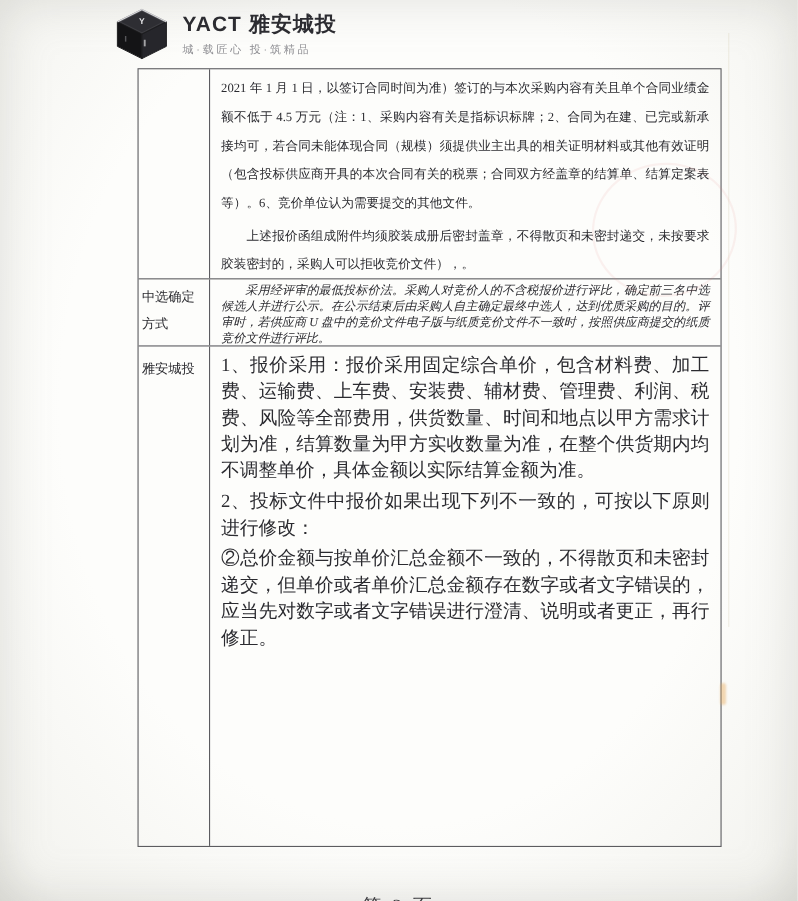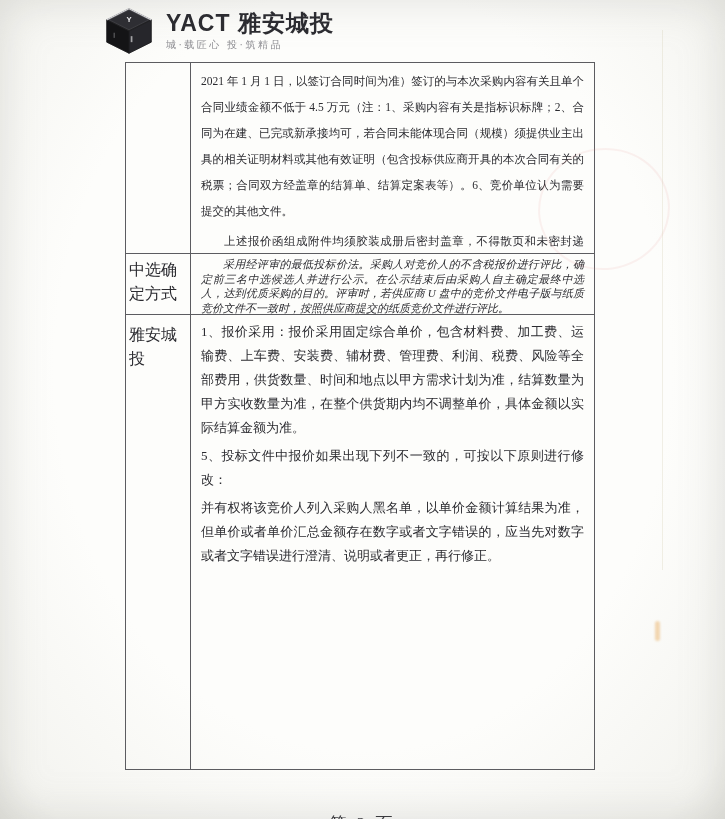--- a/index.html
+++ b/index.html
@@ -28,74 +28,74 @@
     align-items: flex-start;
   }
   .cube {
     width: 52px;
     height: 48px;
     margin-right: 11px;
   }
   .brand-text-block { padding-top: 5px; }
   .brand-name {
     font-family: "Liberation Sans", "DejaVu Sans", sans-serif;
-    font-size: 23px;
+    font-size: 19px;
     font-weight: bold;
     color: #2c2c31;
     letter-spacing: 1px;
     line-height: 22px;
   }
   .brand-tagline {
     font-family: "Liberation Sans", "DejaVu Sans", sans-serif;
     font-size: 10px;
     color: #8d8d92;
     letter-spacing: 2.5px;
     margin-top: 4px;
   }
   
   .doc-table {
     position: absolute;
     left: 125px;
     top: 62px;
-    width: 470px;
+    width: 531px;
     box-sizing: border-box;
     border: 1px solid #5c5c60;
     background: transparent;
     color: #2b2b30;
   }
   .t-row {
     display: flex;
     box-sizing: border-box;
     border-top: 1px solid #5c5c60;
   }
   .t-row:first-child { border-top: none; }
   .t-label {
     box-sizing: border-box;
     width: 65px;
     flex: 0 0 65px;
     border-right: 1px solid #5c5c60;
     padding: 6px 2px 0 3px;
-    font-size: 16px;
+    font-size: 12px;
     line-height: 24px;
     color: #2b2b30;
   }
   .t-content {
     box-sizing: border-box;
     flex: 1;
     padding: 5px 10px 0 10px;
     overflow: hidden;
     text-align: justify;
   }
   .row-1 { height: 190px; }
   .row-2 { height: 61px; }
   .row-3 { height: 455px; }
   .row-1 .t-content { font-size: 11.5px; line-height: 26px; }
   .row-2 .t-content { font-size: 11px; line-height: 14.5px; padding-top: 3px; font-style: italic; }
   .row-2 .t-label  { padding-top: 4px; }
-  .row-3 .t-content { font-size: 13px; line-height: 24px; }
+  .row-3 .t-content { font-size: 17px; line-height: 24px; }
   .row-3 .t-label  { padding-top: 8px; }
   .t-content p { margin: 0 0 4px 0; }
   .t-content p.indent { text-indent: 2em; }
   
   .page-footer {
     position: absolute;
     top: 784px;
     left: 0;
     width: 100%;
     text-align: center;
@@ -177,22 +177,22 @@
       <div class="t-label">中选确定方式</div>
       <div class="t-content">
         <p class="indent">采用经评审的最低投标价法。采购人对竞价人的不含税报价进行评比，确定前三名中选候选人并进行公示。在公示结束后由采购人自主确定最终中选人，达到优质采购的目的。评审时，若供应商 U 盘中的竞价文件电子版与纸质竞价文件不一致时，按照供应商提交的纸质竞价文件进行评比。</p>
       </div>
     </div>
 
     <div class="t-row row-3">
       <div class="t-label">雅安城投</div>
       <div class="t-content">
         <p>1、报价采用：报价采用固定综合单价，包含材料费、加工费、运输费、上车费、安装费、辅材费、管理费、利润、税费、风险等全部费用，供货数量、时间和地点以甲方需求计划为准，结算数量为甲方实收数量为准，在整个供货期内均不调整单价，具体金额以实际结算金额为准。</p>
-        <p>5、投标文件中报价如果出现下列不一致的，可按以下原则进行修改：</p>
-        <p>并有权将该竞价人列入采购人黑名单，以单价金额计算结果为准，但单价或者单价汇总金额存在数字或者文字错误的，应当先对数字或者文字错误进行澄清、说明或者更正，再行修正。</p>
+        <p>2、投标文件中报价如果出现下列不一致的，可按以下原则进行修改：</p>
+        <p>②总价金额与按单价汇总金额不一致的，不得散页和未密封递交，但单价或者单价汇总金额存在数字或者文字错误的，应当先对数字或者文字错误进行澄清、说明或者更正，再行修正。</p>
 
       </div>
     </div>
 
   </div>
 
   <div class="stamp-ghost"></div>
   <div class="scan-mark"></div>
   <div class="scan-line"></div>
 

